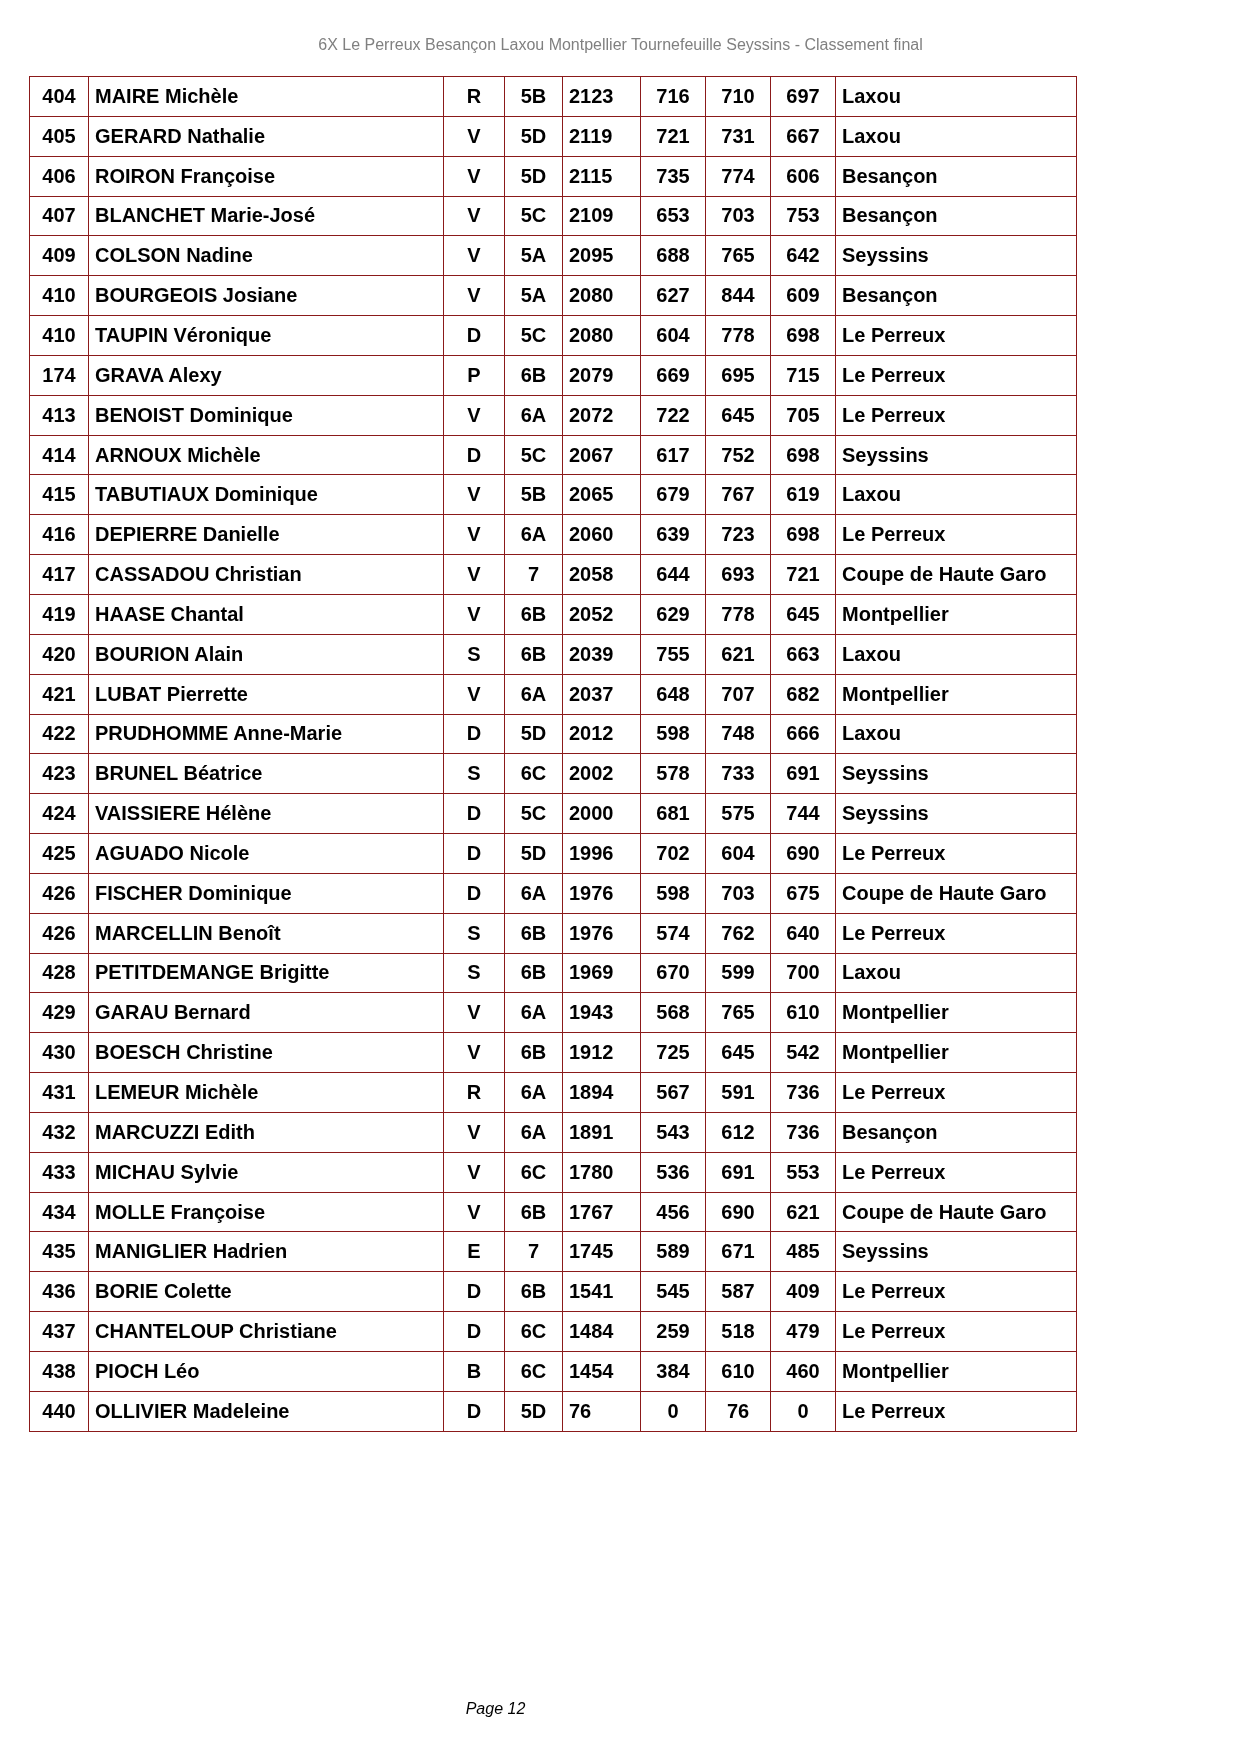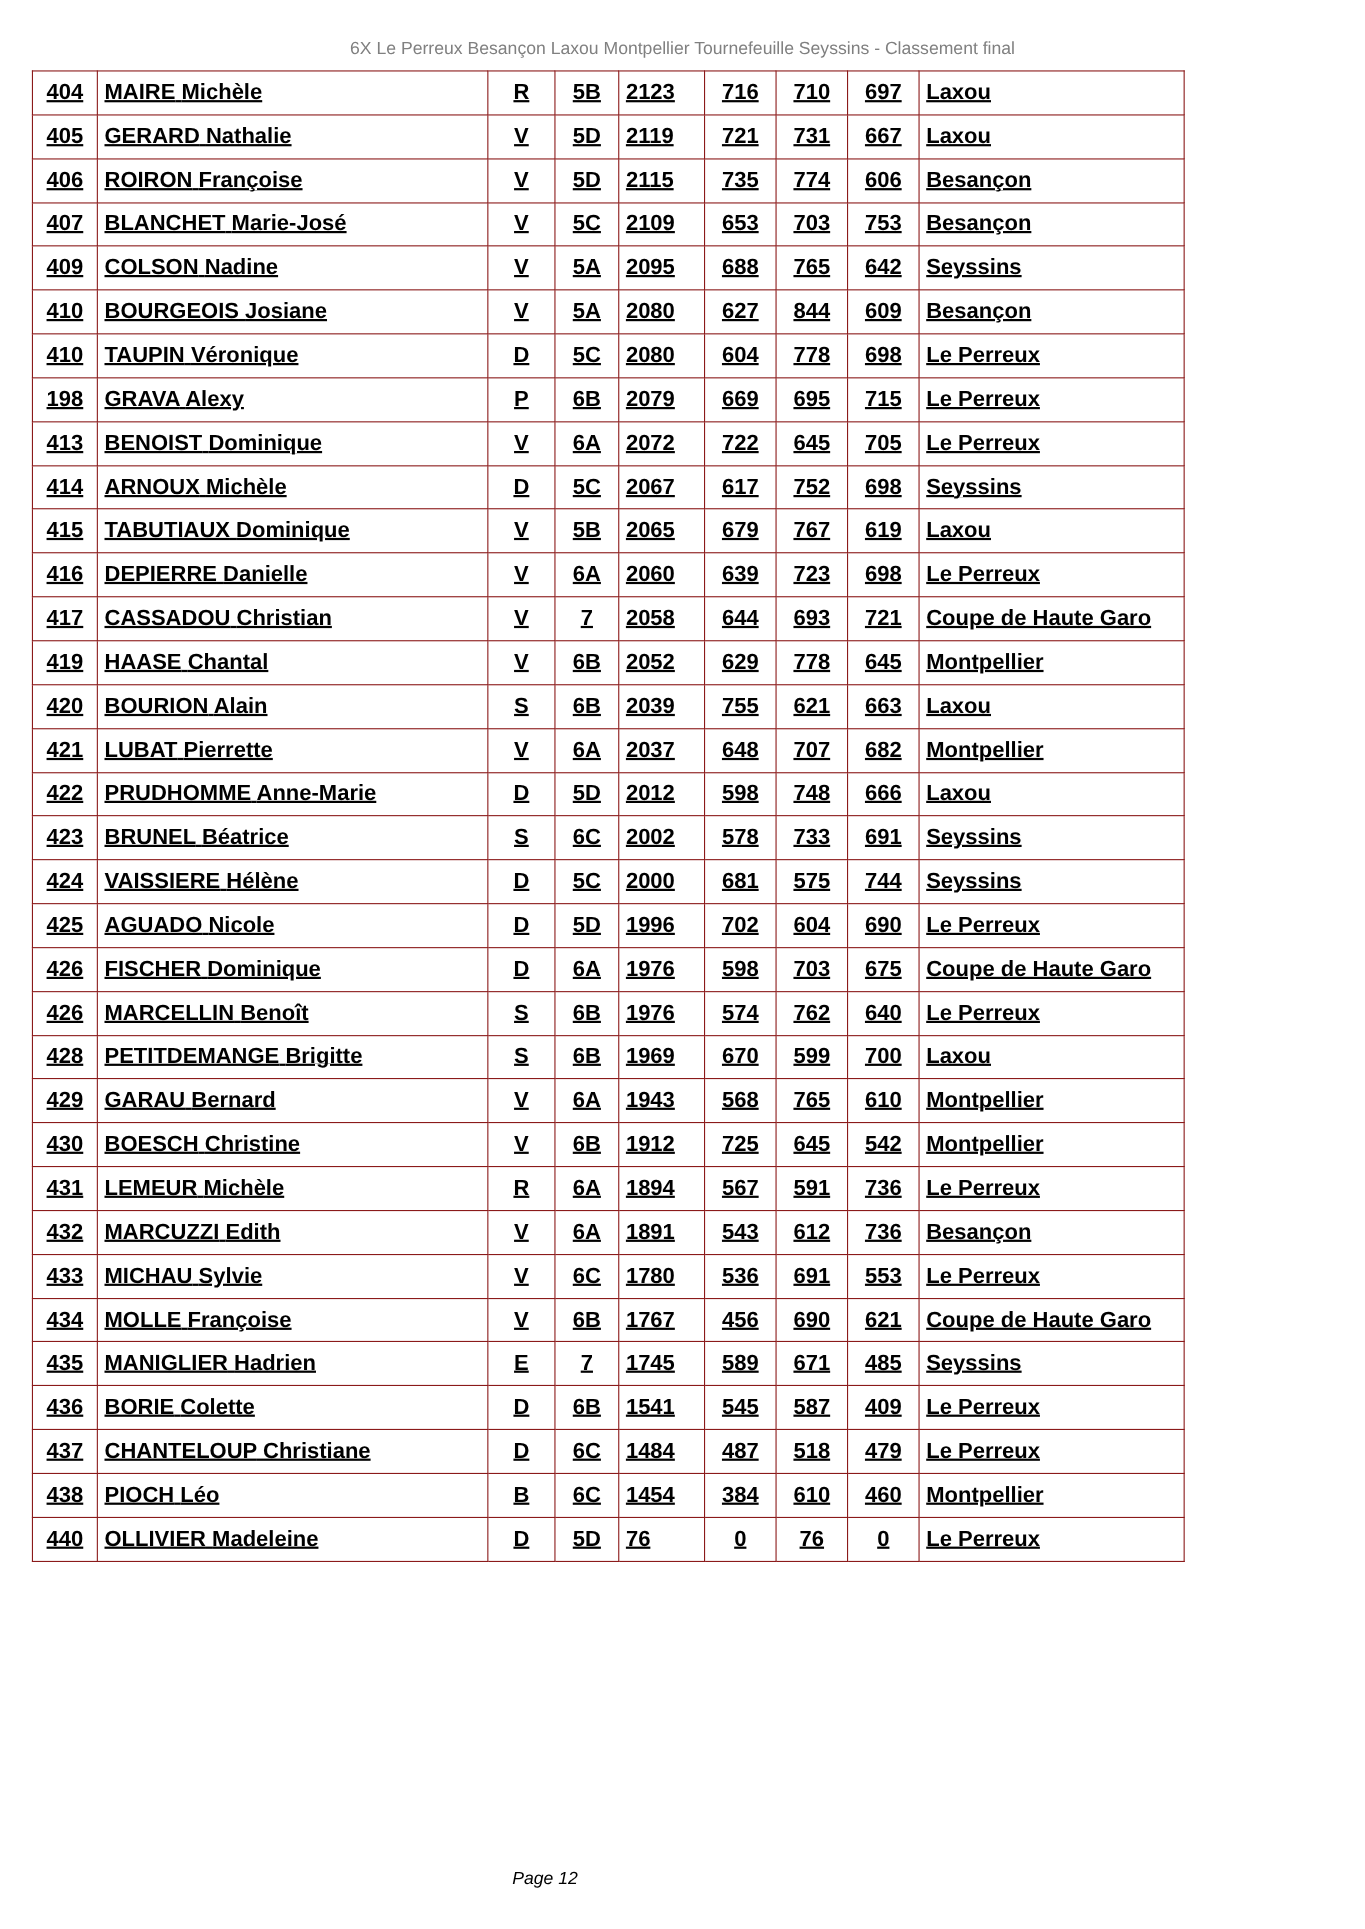--- a/index.html
+++ b/index.html
@@ -1,21 +1,21 @@
 <!DOCTYPE html>
 <html><head>
   <meta charset="utf-8">
   <style>
     html, body { margin: 0; padding: 0; background: #ffffff; }
     body { width: 1241px; height: 1754px; position: relative; overflow: hidden;
            font-family: "Liberation Sans", sans-serif; }
     .header { position: absolute; top: 36px; left: 0; width: 1241px; text-align: center;
               font-size: 16px; color: #808080; }
-    table.results { position: absolute; left: 29px; top: 64px; border-collapse: collapse;
-                    table-layout: fixed; width: 1047px; text-decoration: underline; }
+    table.results { position: absolute; left: 29px; top: 76px; border-collapse: collapse;
+                    table-layout: fixed; width: 1047px; }
     table.results td { border: 1.5px solid #8b1a1a; height: 39.85px; padding: 0 6px;
                        font-size: 20px; font-weight: bold; color: #000; white-space: nowrap;
                        overflow: hidden; box-sizing: border-box; }
     td.c-rank { text-align: center; width: 59px; }
     td.c-name { text-align: left; width: 355px; }
     td.c-cat  { text-align: center; width: 61px; }
     td.c-div  { text-align: center; width: 58px; }
     td.c-tot  { text-align: left; width: 78px; }
     td.c-r1, td.c-r2, td.c-r3 { text-align: center; width: 65px; }
     td.c-club { text-align: left; width: 241px; }
@@ -101,21 +101,21 @@
         <td class="c-name"><span class="surname">TAUPIN</span> <span class="firstname">Véronique</span></td>
         <td class="c-cat">D</td>
         <td class="c-div">5C</td>
         <td class="c-tot">2080</td>
         <td class="c-r1">604</td>
         <td class="c-r2">778</td>
         <td class="c-r3">698</td>
         <td class="c-club">Le Perreux</td>
       </tr>
       <tr>
-        <td class="c-rank">198</td>
+        <td class="c-rank">174</td>
         <td class="c-name"><span class="surname">GRAVA</span> <span class="firstname">Alexy</span></td>
         <td class="c-cat">P</td>
         <td class="c-div">6B</td>
         <td class="c-tot">2079</td>
         <td class="c-r1">669</td>
         <td class="c-r2">695</td>
         <td class="c-r3">715</td>
         <td class="c-club">Le Perreux</td>
       </tr>
       <tr>
@@ -370,21 +370,21 @@
         <td class="c-r2">587</td>
         <td class="c-r3">409</td>
         <td class="c-club">Le Perreux</td>
       </tr>
       <tr>
         <td class="c-rank">437</td>
         <td class="c-name"><span class="surname">CHANTELOUP</span> <span class="firstname">Christiane</span></td>
         <td class="c-cat">D</td>
         <td class="c-div">6C</td>
         <td class="c-tot">1484</td>
-        <td class="c-r1">487</td>
+        <td class="c-r1">259</td>
         <td class="c-r2">518</td>
         <td class="c-r3">479</td>
         <td class="c-club">Le Perreux</td>
       </tr>
       <tr>
         <td class="c-rank">438</td>
         <td class="c-name"><span class="surname">PIOCH</span> <span class="firstname">Léo</span></td>
         <td class="c-cat">B</td>
         <td class="c-div">6C</td>
         <td class="c-tot">1454</td>

